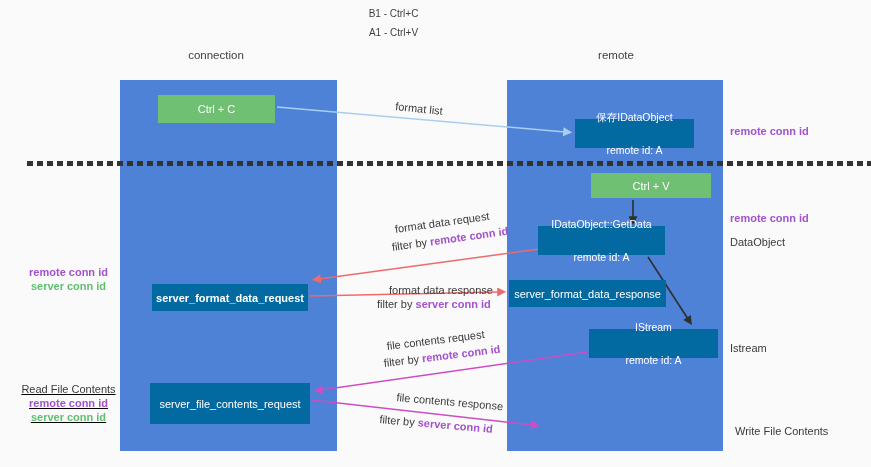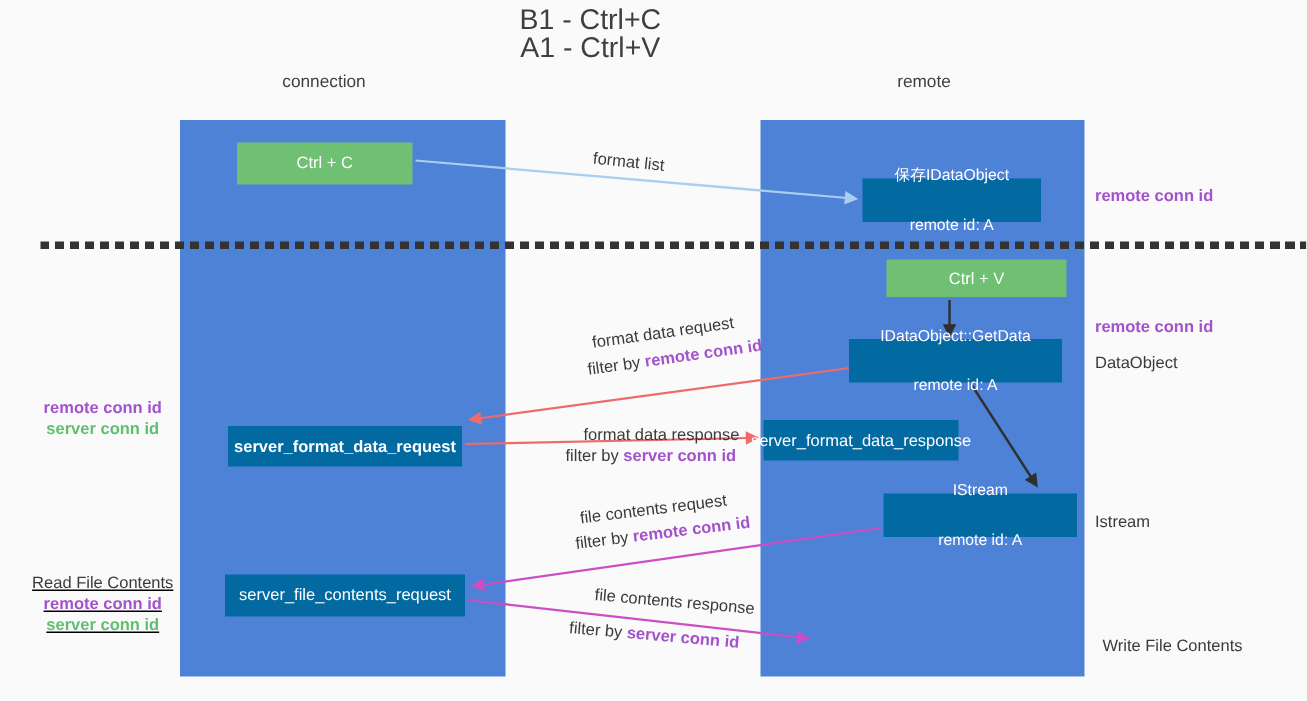--- a/index.html
+++ b/index.html
@@ -1,20 +1,20 @@
 <!DOCTYPE html>
 <html><head>
 <meta charset="utf-8">
 <style>
   html,body { margin:0; padding:0; background:#fafafa; }
   body { font-family:"Liberation Sans","DejaVu Sans",sans-serif; }
   .canvas { position:relative; width:871px; height:467px; background:#fafafa; overflow:hidden; }
 
   .title { position:absolute; top:4px; left:0; width:787px; text-align:center;
-           font-size:19px; line-height:19px; color:#3f3f3f; }
+           font-size:10px; line-height:19px; color:#3f3f3f; }
 
   .lane { position:absolute; background:#4d82d6; }
   .lane-hdr { position:absolute; color:#3f3f3f; font-size:11.5px; line-height:13px; text-align:center; }
 
   .box { position:absolute; display:flex; flex-direction:column; align-items:center;
          justify-content:center; color:#ffffff; text-align:center; }
   .box.orange { background:#0369a1;gap:20px; }
   .box.green  { background:#6fc072; }
   .box .l1, .box .l2 { font-size:10.5px; line-height:13px; white-space:nowrap; }
   .box.single { font-size:11px; white-space:nowrap; }
@@ -84,39 +84,39 @@
 
   <div class="box orange" style="left:575px;top:119px;width:119px;height:29px;">
     <span class="l1">保存IDataObject</span>
     <span class="l2">remote id: A</span>
   </div>
 
   <div class="box green single" style="left:574px;top:173px;width:120px;height:25px;margin-left:17px;">
     <span>Ctrl + V</span>
   </div>
 
-  <div class="box orange" style="left:566px;top:226px;width:142px;height:29px;">
+  <div class="box orange" style="left:538px;top:226px;width:127px;height:29px;">
     <span class="l1">IDataObject::GetData</span>
     <span class="l2">remote id: A</span>
   </div>
 
   <div class="box orange single" style="left:152px;top:284px;width:156px;height:27px;font-weight:bold;">
     <span>server_format_data_request</span>
   </div>
 
-  <div class="box orange single" style="left:509px;top:280px;width:130px;height:27px;">
+  <div class="box orange single" style="left:509px;top:280px;width:157px;height:27px;">
     <span>server_format_data_response</span>
   </div>
 
   <div class="box orange" style="left:589px;top:329px;width:129px;height:29px;">
     <span class="l1">IStream</span>
     <span class="l2">remote id: A</span>
   </div>
 
-  <div class="box orange single" style="left:150px;top:383px;width:160px;height:28px;">
+  <div class="box orange single" style="left:150px;top:383px;width:160px;height:41px;">
     <span>server_file_contents_request</span>
   </div>
 
 
   <div class="lbl" style="left:396px;top:100px;transform:rotate(6deg);">format list</div>
 
   <div class="lbl" style="left:394px;top:223px;transform:rotate(-8deg);">format data request</div>
   <div class="lbl" style="left:391px;top:241px;transform:rotate(-8deg);">
     <span>filter by </span><span class="key-purple">remote conn id</span>
   </div>

